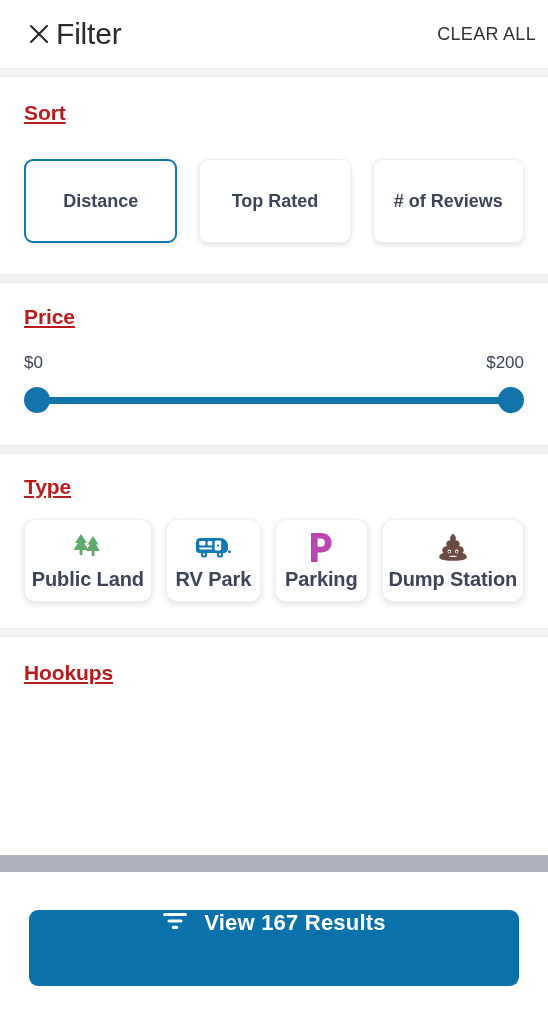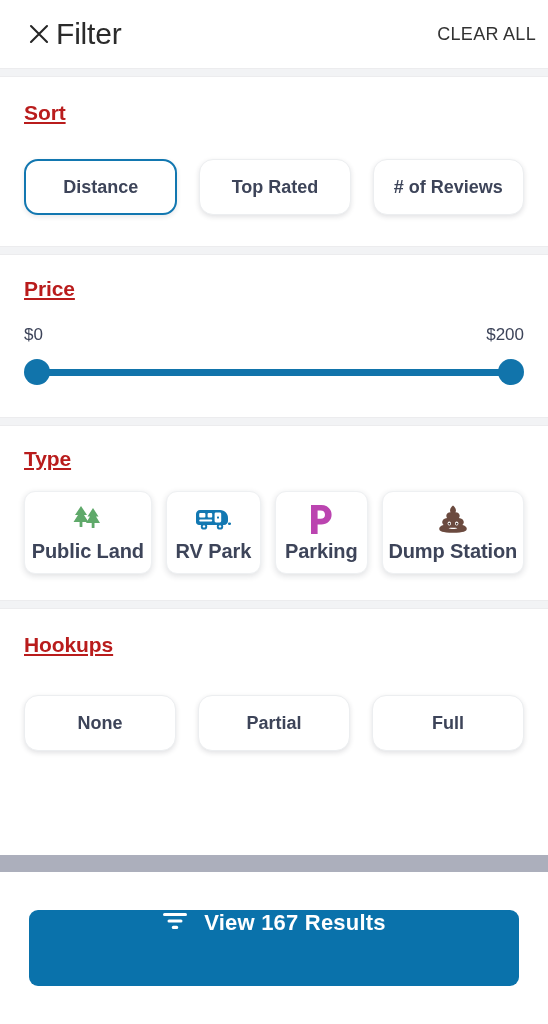--- a/index.html
+++ b/index.html
@@ -71,24 +71,24 @@
     text-decoration: underline;
   }
 
   
   .pill-row {
     display: flex;
     gap: 22px;
   }
   .pill {
     flex: 1 1 0;
-    height: 56px;
+    height: 84px;
     background: #ffffff;
     border: 1px solid #eceef0;
-    border-radius: 14px;
+    border-radius: 9px;
     box-shadow: 0 2px 5px rgba(28,32,48,0.13);
     display: flex;
     align-items: center;
     justify-content: center;
     cursor: pointer;
     font-size: 18px;
     font-weight: 600;
     color: #3d4459;
   }
   .pill.selected {
@@ -332,31 +332,20 @@
         <span class="type-label">Dump Station</span>
       </div>
 
     </div>
   </div>
 
   <div class="divider"></div>
 
   <div class="section" style="padding-top:24px;">
     <div class="section-title">Hookups</div>
-    <div class="pill-row" style="margin-top:38px;">
-      <div class="pill">
-        <span>None</span>
-      </div>
-      <div class="pill">
-        <span>Partial</span>
-      </div>
-      <div class="pill">
-        <span>Full</span>
-      </div>
-    </div>
   </div>
 
   <div class="scroll-bar"></div>
 
   <div class="cta-area">
     <button class="cta-button">
       <span>
         <svg class="funnel" width="26" height="22" viewBox="0 0 26 22" aria-hidden="true">
           <g fill="#ffffff">
             <rect x="1" y="3" width="24" height="3.1" rx="1.5"></rect>

